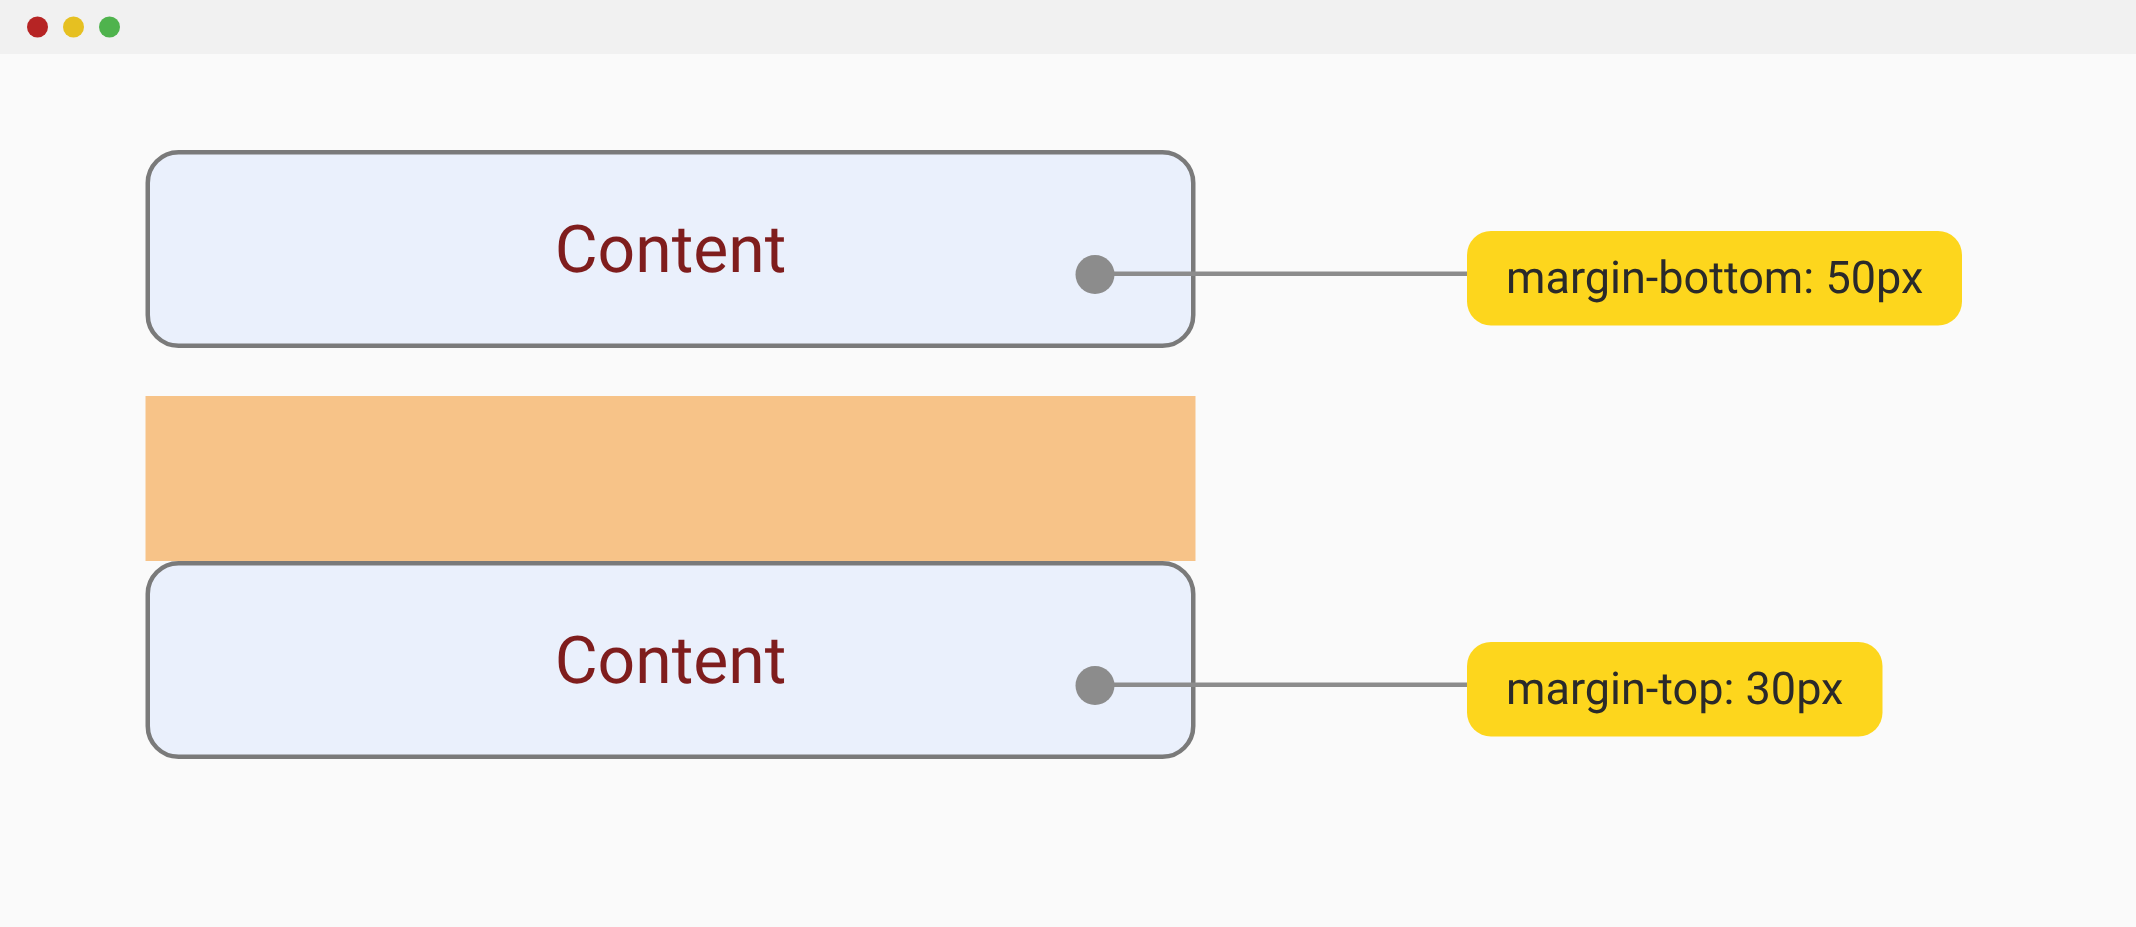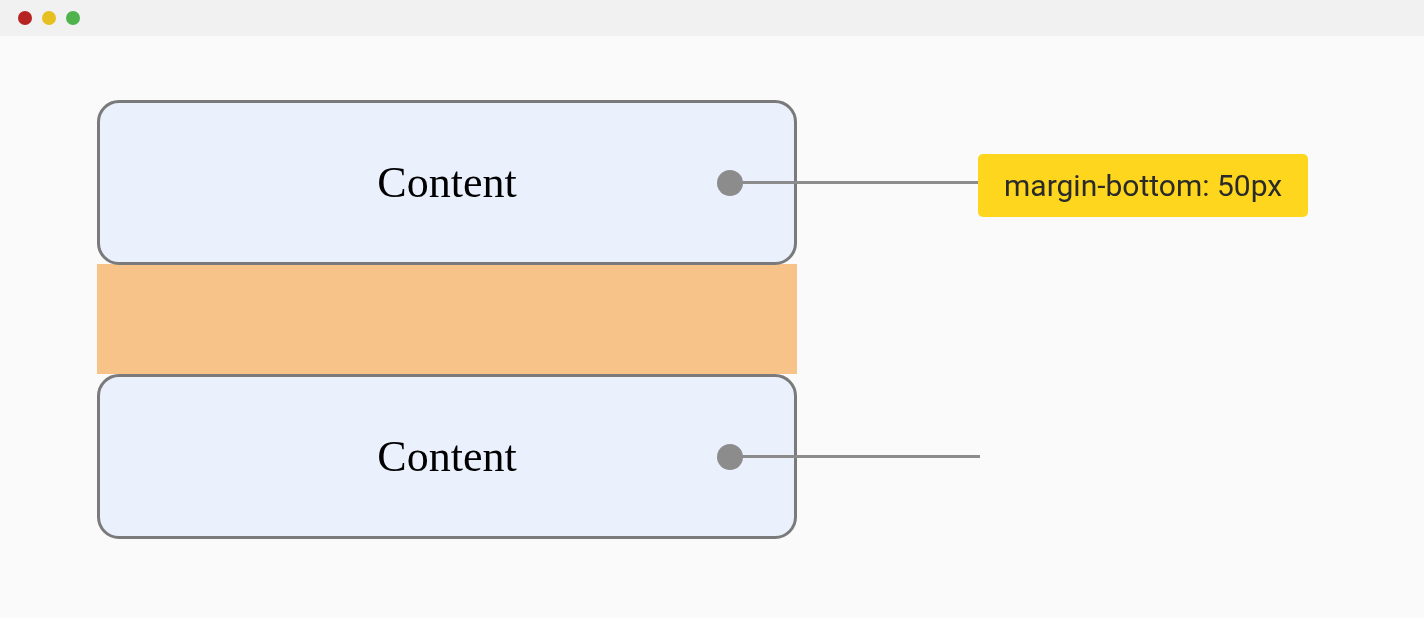--- a/index.html
+++ b/index.html
@@ -33,30 +33,29 @@
     .canvas {
       position: relative;
       width: 100%;
       height: calc(100% - 36px);
       background: #fafafa;
     }
     .content-box {
       position: absolute;
       left: 97px;
       width: 700px;
-      height: 165px;
+      height: 132px;
       background: #eaf0fc;
       border: 3px solid #7a7a7a;
       border-radius: 22px;
       display: flex;
       align-items: center;
       justify-content: center;
       font-size: 44px;
-      color: #000000;
-      font-family: Liberation Serif, serif;
+      color: #7f1d1d;
     }
     .box-top { top: 64px; }
     .box-bottom { top: 338px; }
     .margin-region {
       position: absolute;
       left: 97px;
       top: 228px;
       width: 700px;
       height: 110px;
       background: #f7c388;
@@ -69,21 +68,21 @@
     .connector-dot {
       position: absolute;
       width: 26px;
       height: 26px;
       border-radius: 50%;
       background: #8c8c8c;
     }
     .label-badge {
       position: absolute;
       background: #fdd61d;
-      border-radius: 5px;
+      border-radius: 16px;
       padding: 14px 26px;
       font-size: 30px;
       color: #2a2a2a;
       white-space: nowrap;
     }
     .caption-text {
       position: absolute;
       font-size: 28px;
       color: #2a2a2a;
     }
@@ -110,14 +109,17 @@
   </div>
 
   <div class="connector-dot" style="left:717px; top:134px;"></div>
   <div class="connector" style="left:740px; top:145px; width:240px;"></div>
   <div class="label-badge" style="left:978px; top:118px;">
     <span>margin-bottom: 50px</span>
   </div>
 
   <div class="connector-dot" style="left:717px; top:408px;"></div>
   <div class="connector" style="left:740px; top:419px; width:240px;"></div>
+  <div class="label-badge" style="left:978px; top:392px;">
+    <span>margin-top: 30px</span>
+  </div>
 
 </div>
 
 </body></html>

